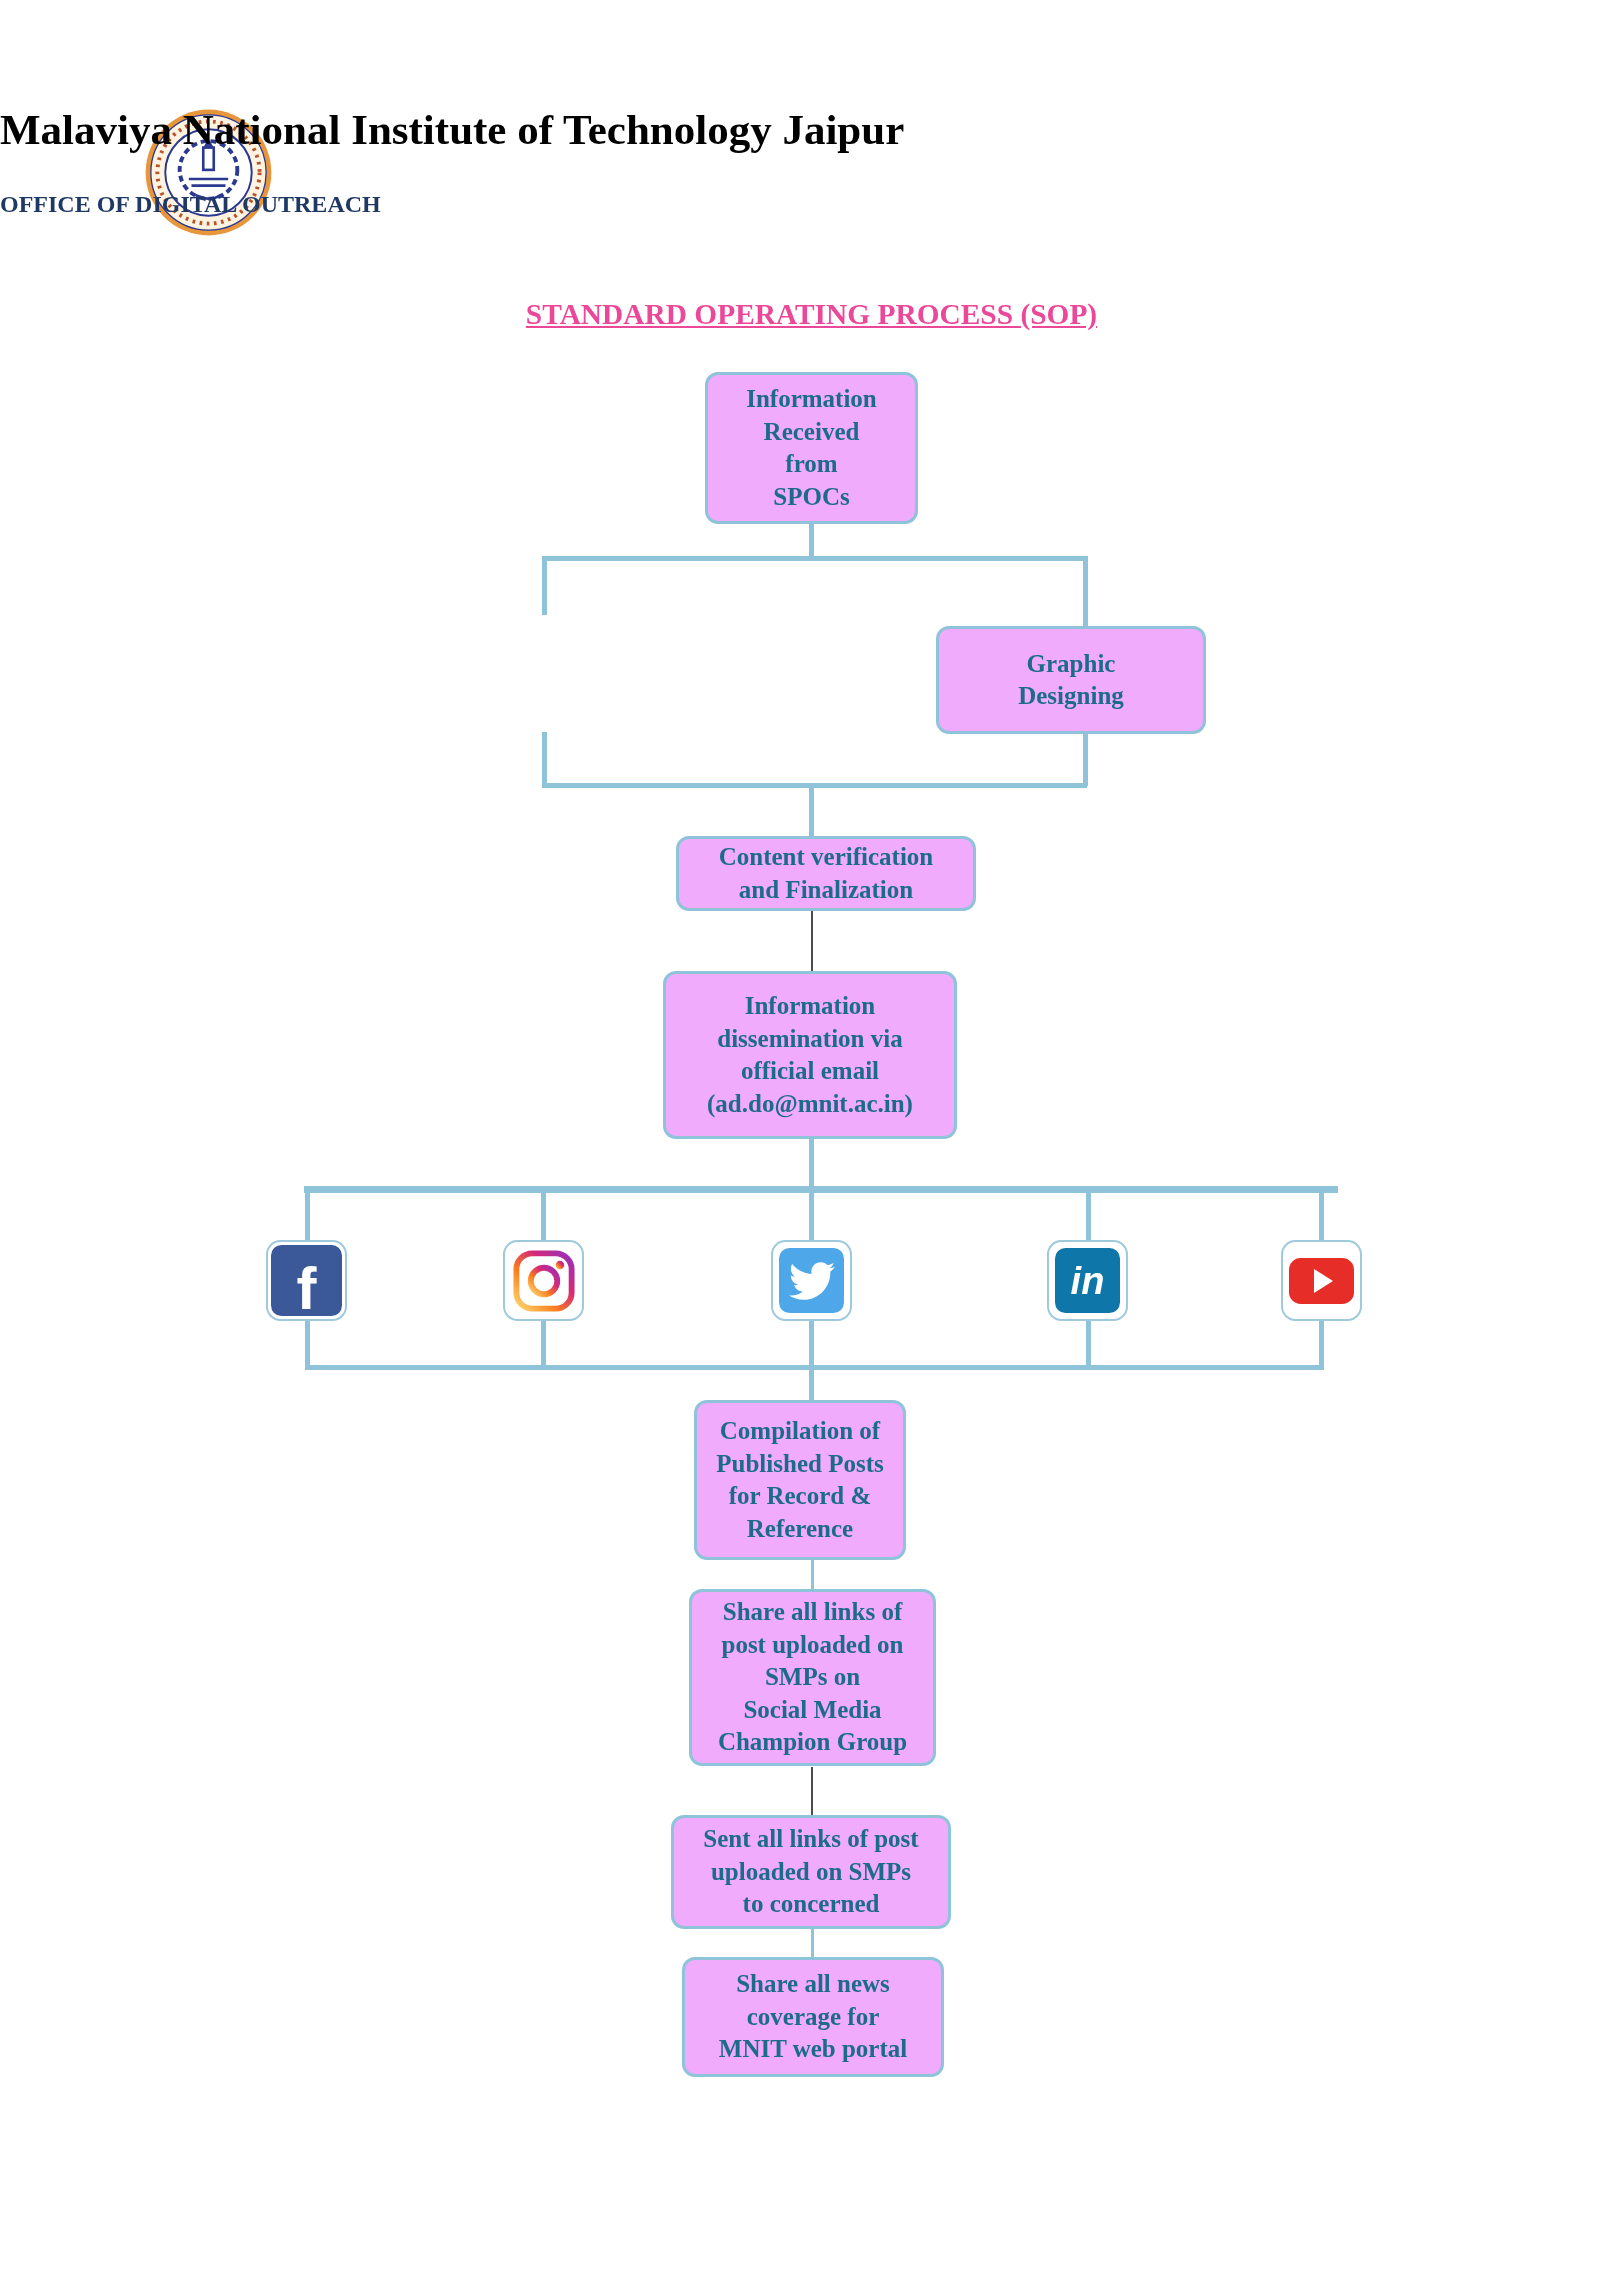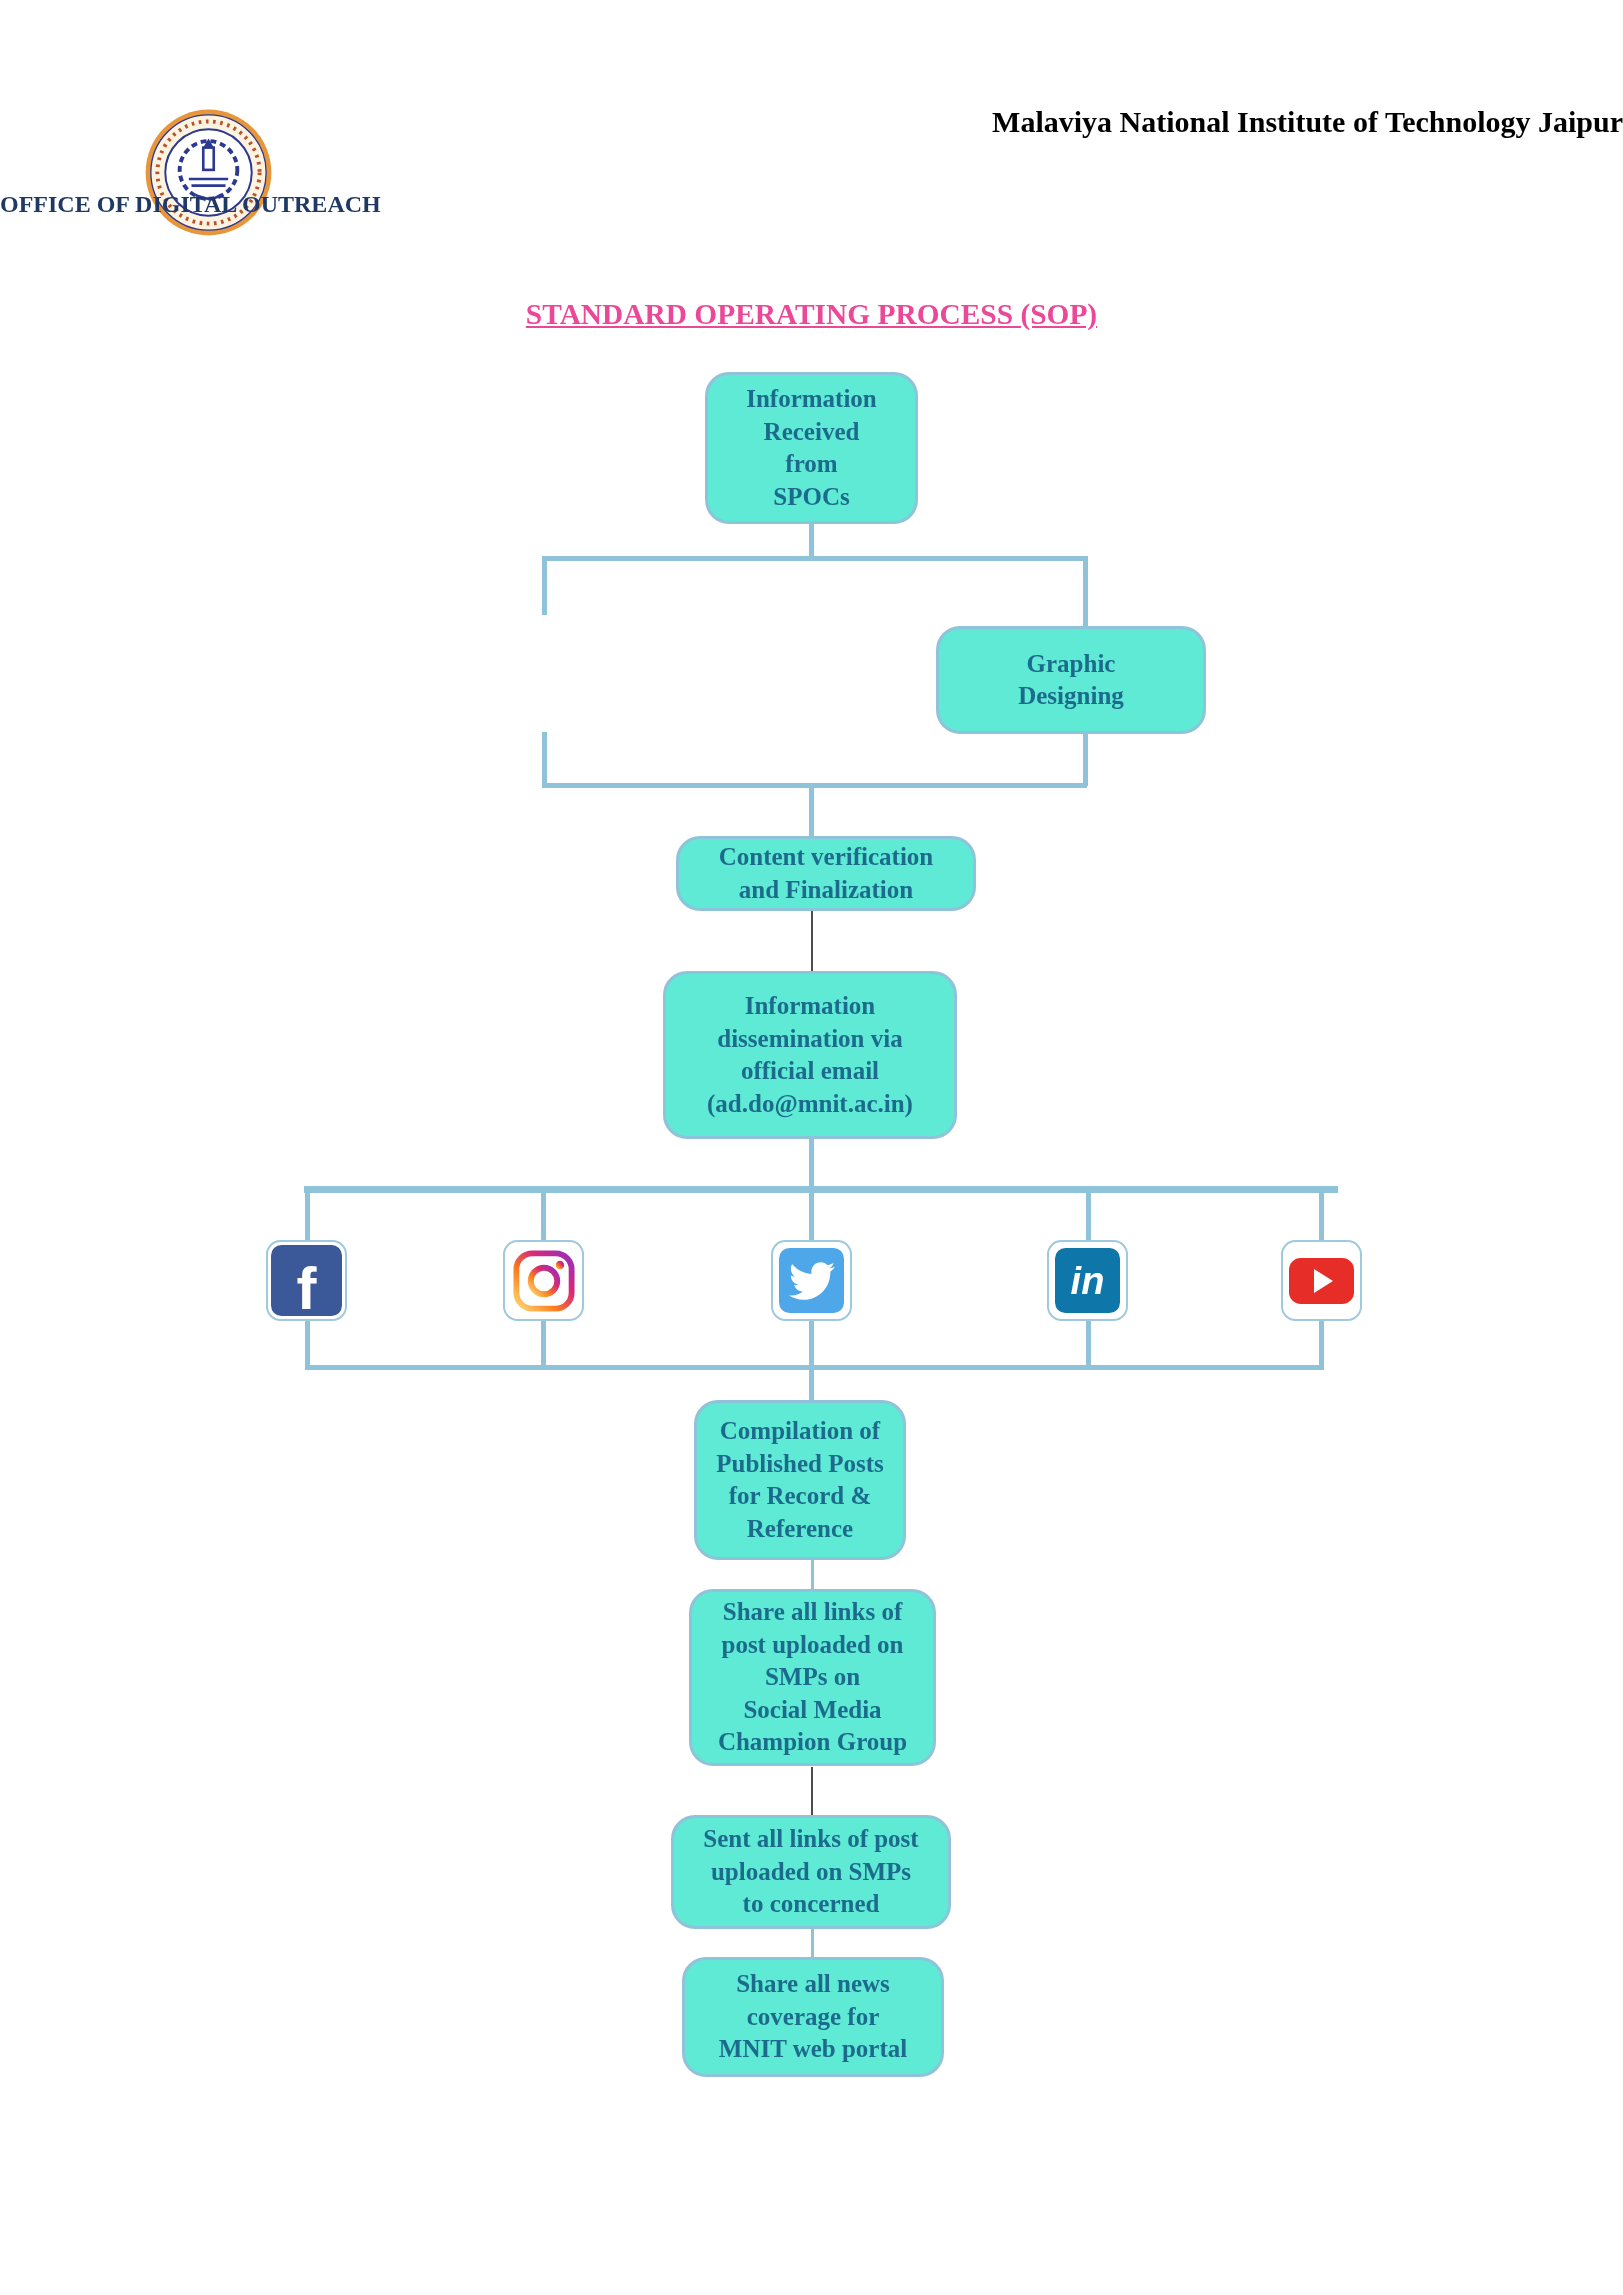--- a/index.html
+++ b/index.html
@@ -5,36 +5,36 @@
   html,body{margin:0;padding:0;background:#fff;}
   #page{
     position:relative;
     width:1623px;height:2295px;
     background:#ffffff;
     font-family:"Liberation Serif", serif;
     overflow:hidden;
   }
   .title{
     position:absolute;left:0;top:105px;width:100%;
-    text-align:right;font-size:30px;font-weight:bold;color:#000;
+    text-align:left;font-size:43px;font-weight:bold;color:#000;
   }
   .office{
     position:absolute;left:0;top:191px;width:100%;
     text-align:left;font-size:24px;font-weight:bold;color:#1f3864;
   }
   .sop{
     position:absolute;left:0;top:298px;width:100%;
     text-align:center;font-size:29.4px;font-weight:bold;color:#ec4899;
     text-decoration:underline;
   }
   .box{
     position:absolute;
     border:3.3px solid #8fc3da;
-    border-radius:24px;
-    background:#5eead4;
+    border-radius:13px;
+    background:#f0abfc;
     color:#1d6b8c;
     font-weight:bold;
     font-size:25px;
     line-height:1.3;
     display:flex;align-items:center;justify-content:center;
     text-align:center;
     box-sizing:border-box;
   }
   .box span{white-space:pre-line;}
   .line{position:absolute;background:#8fc3da;}

